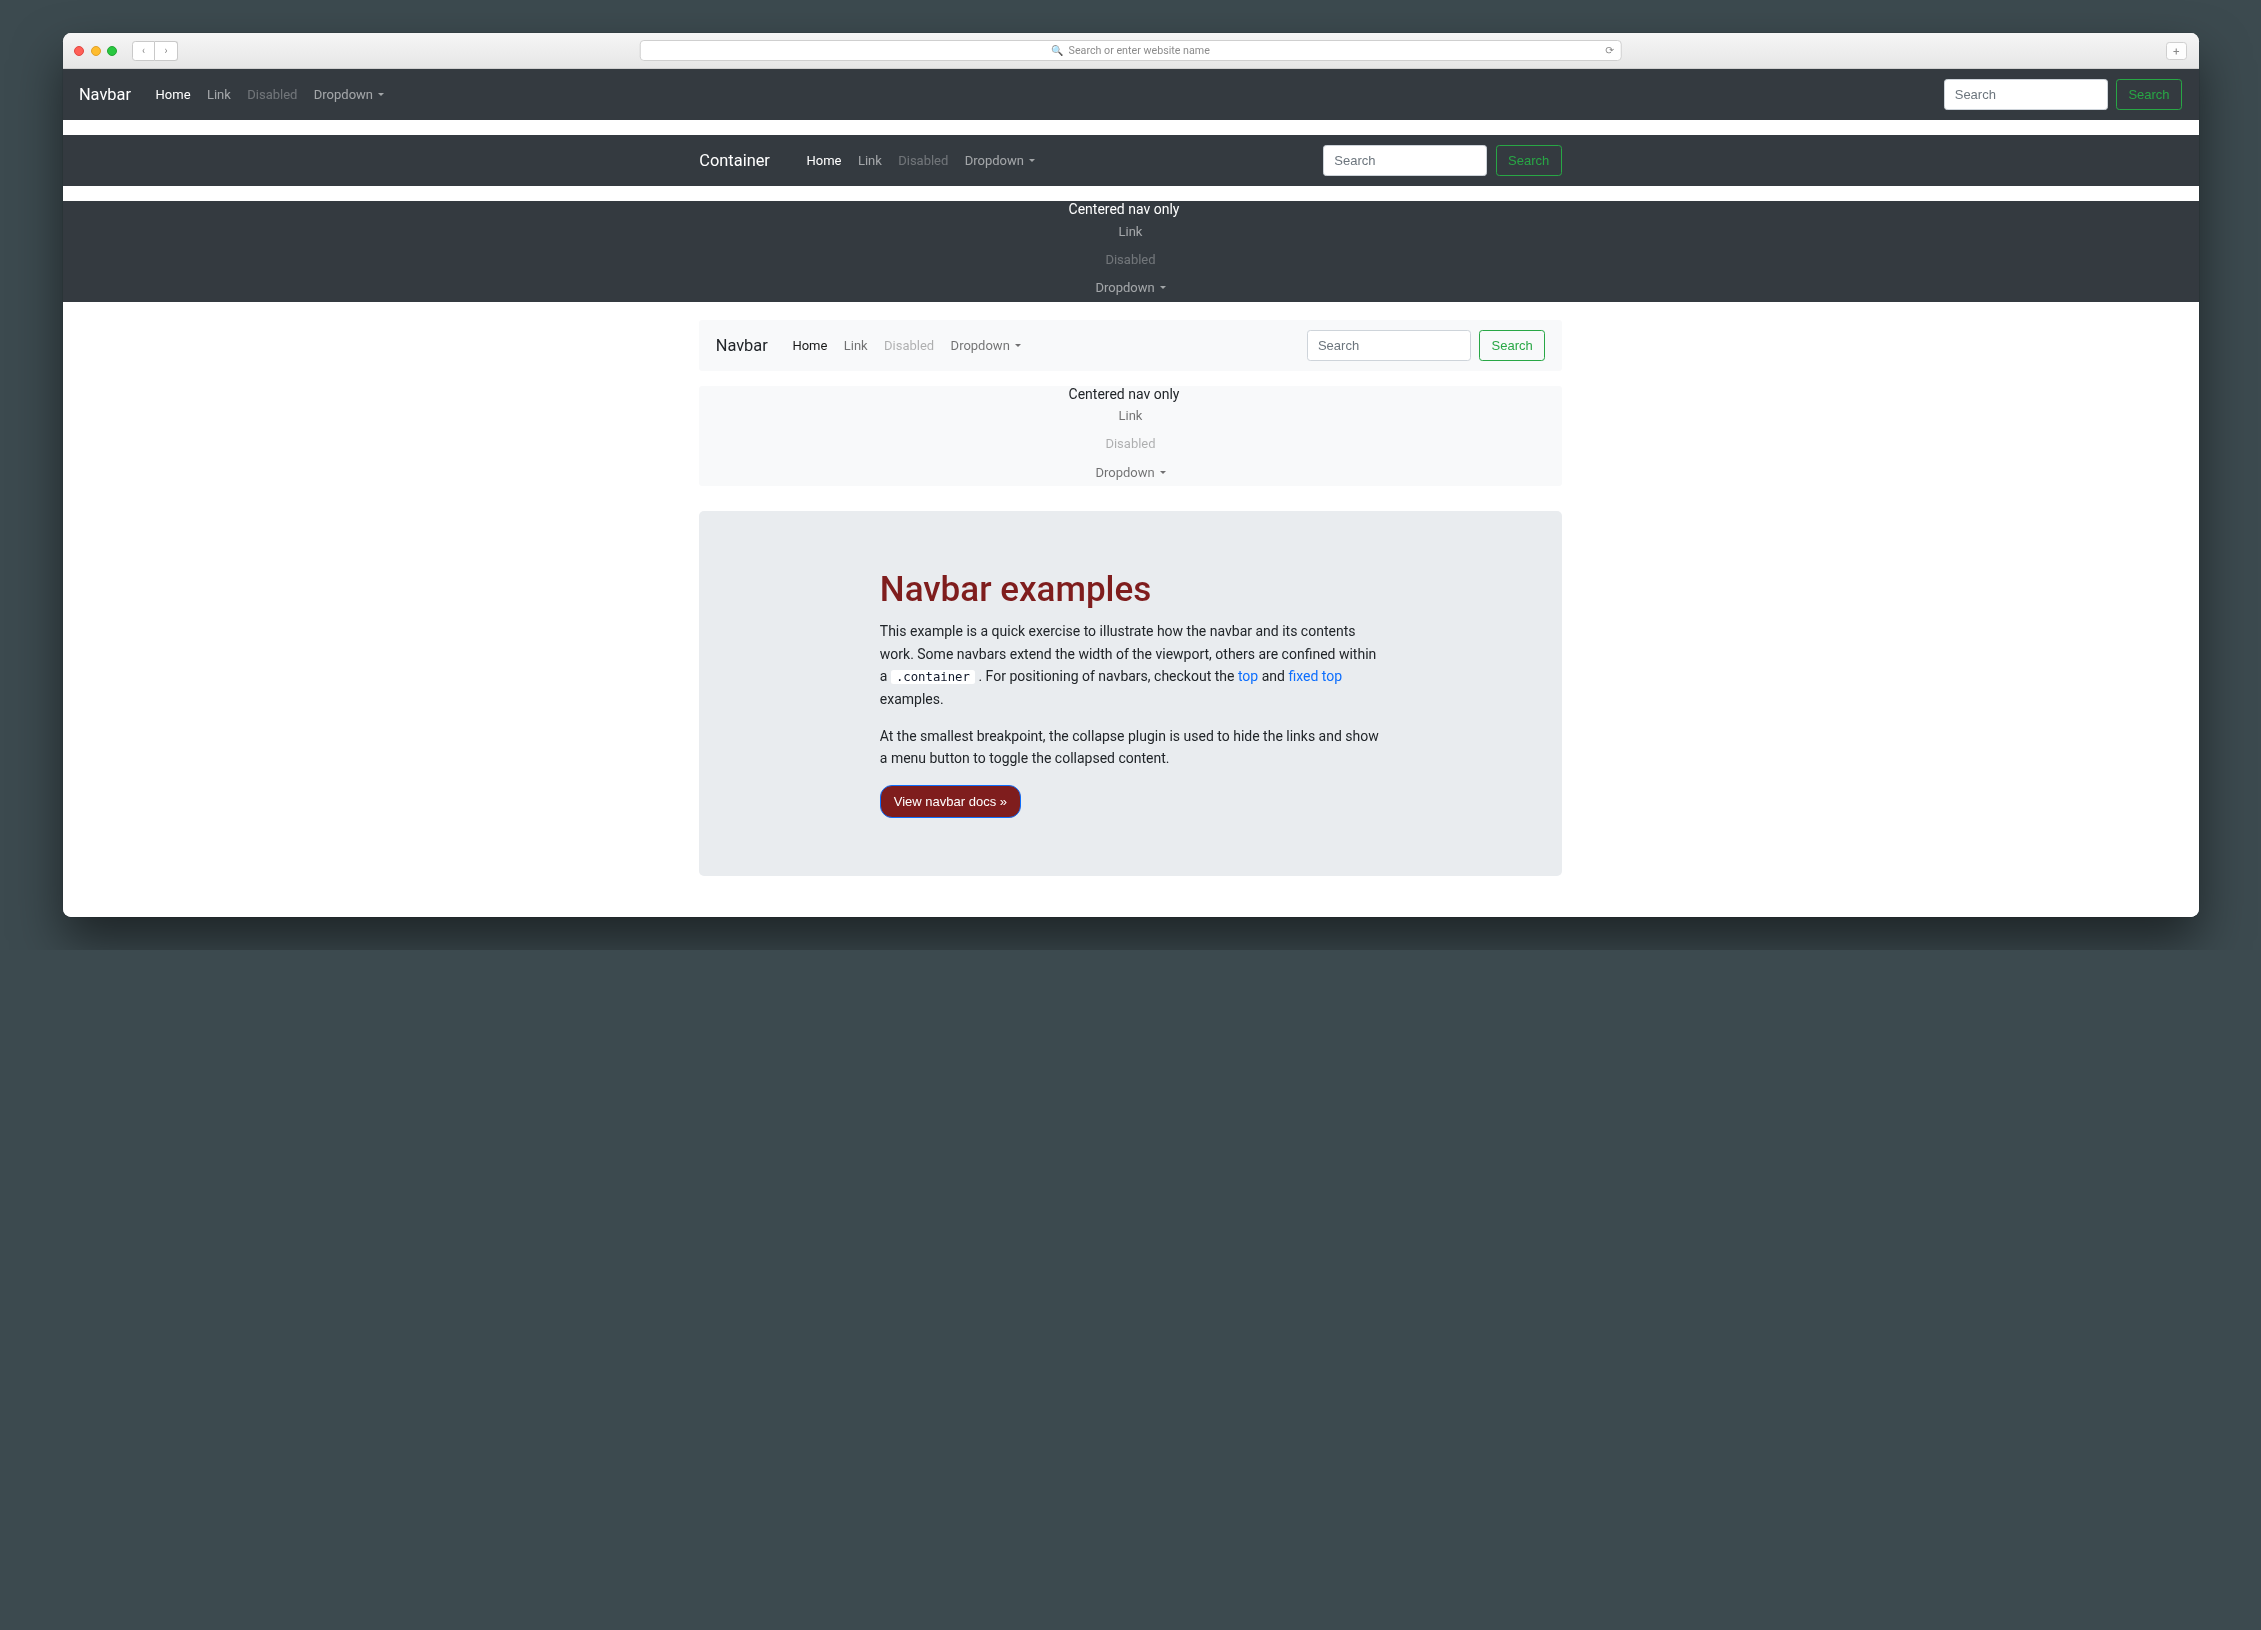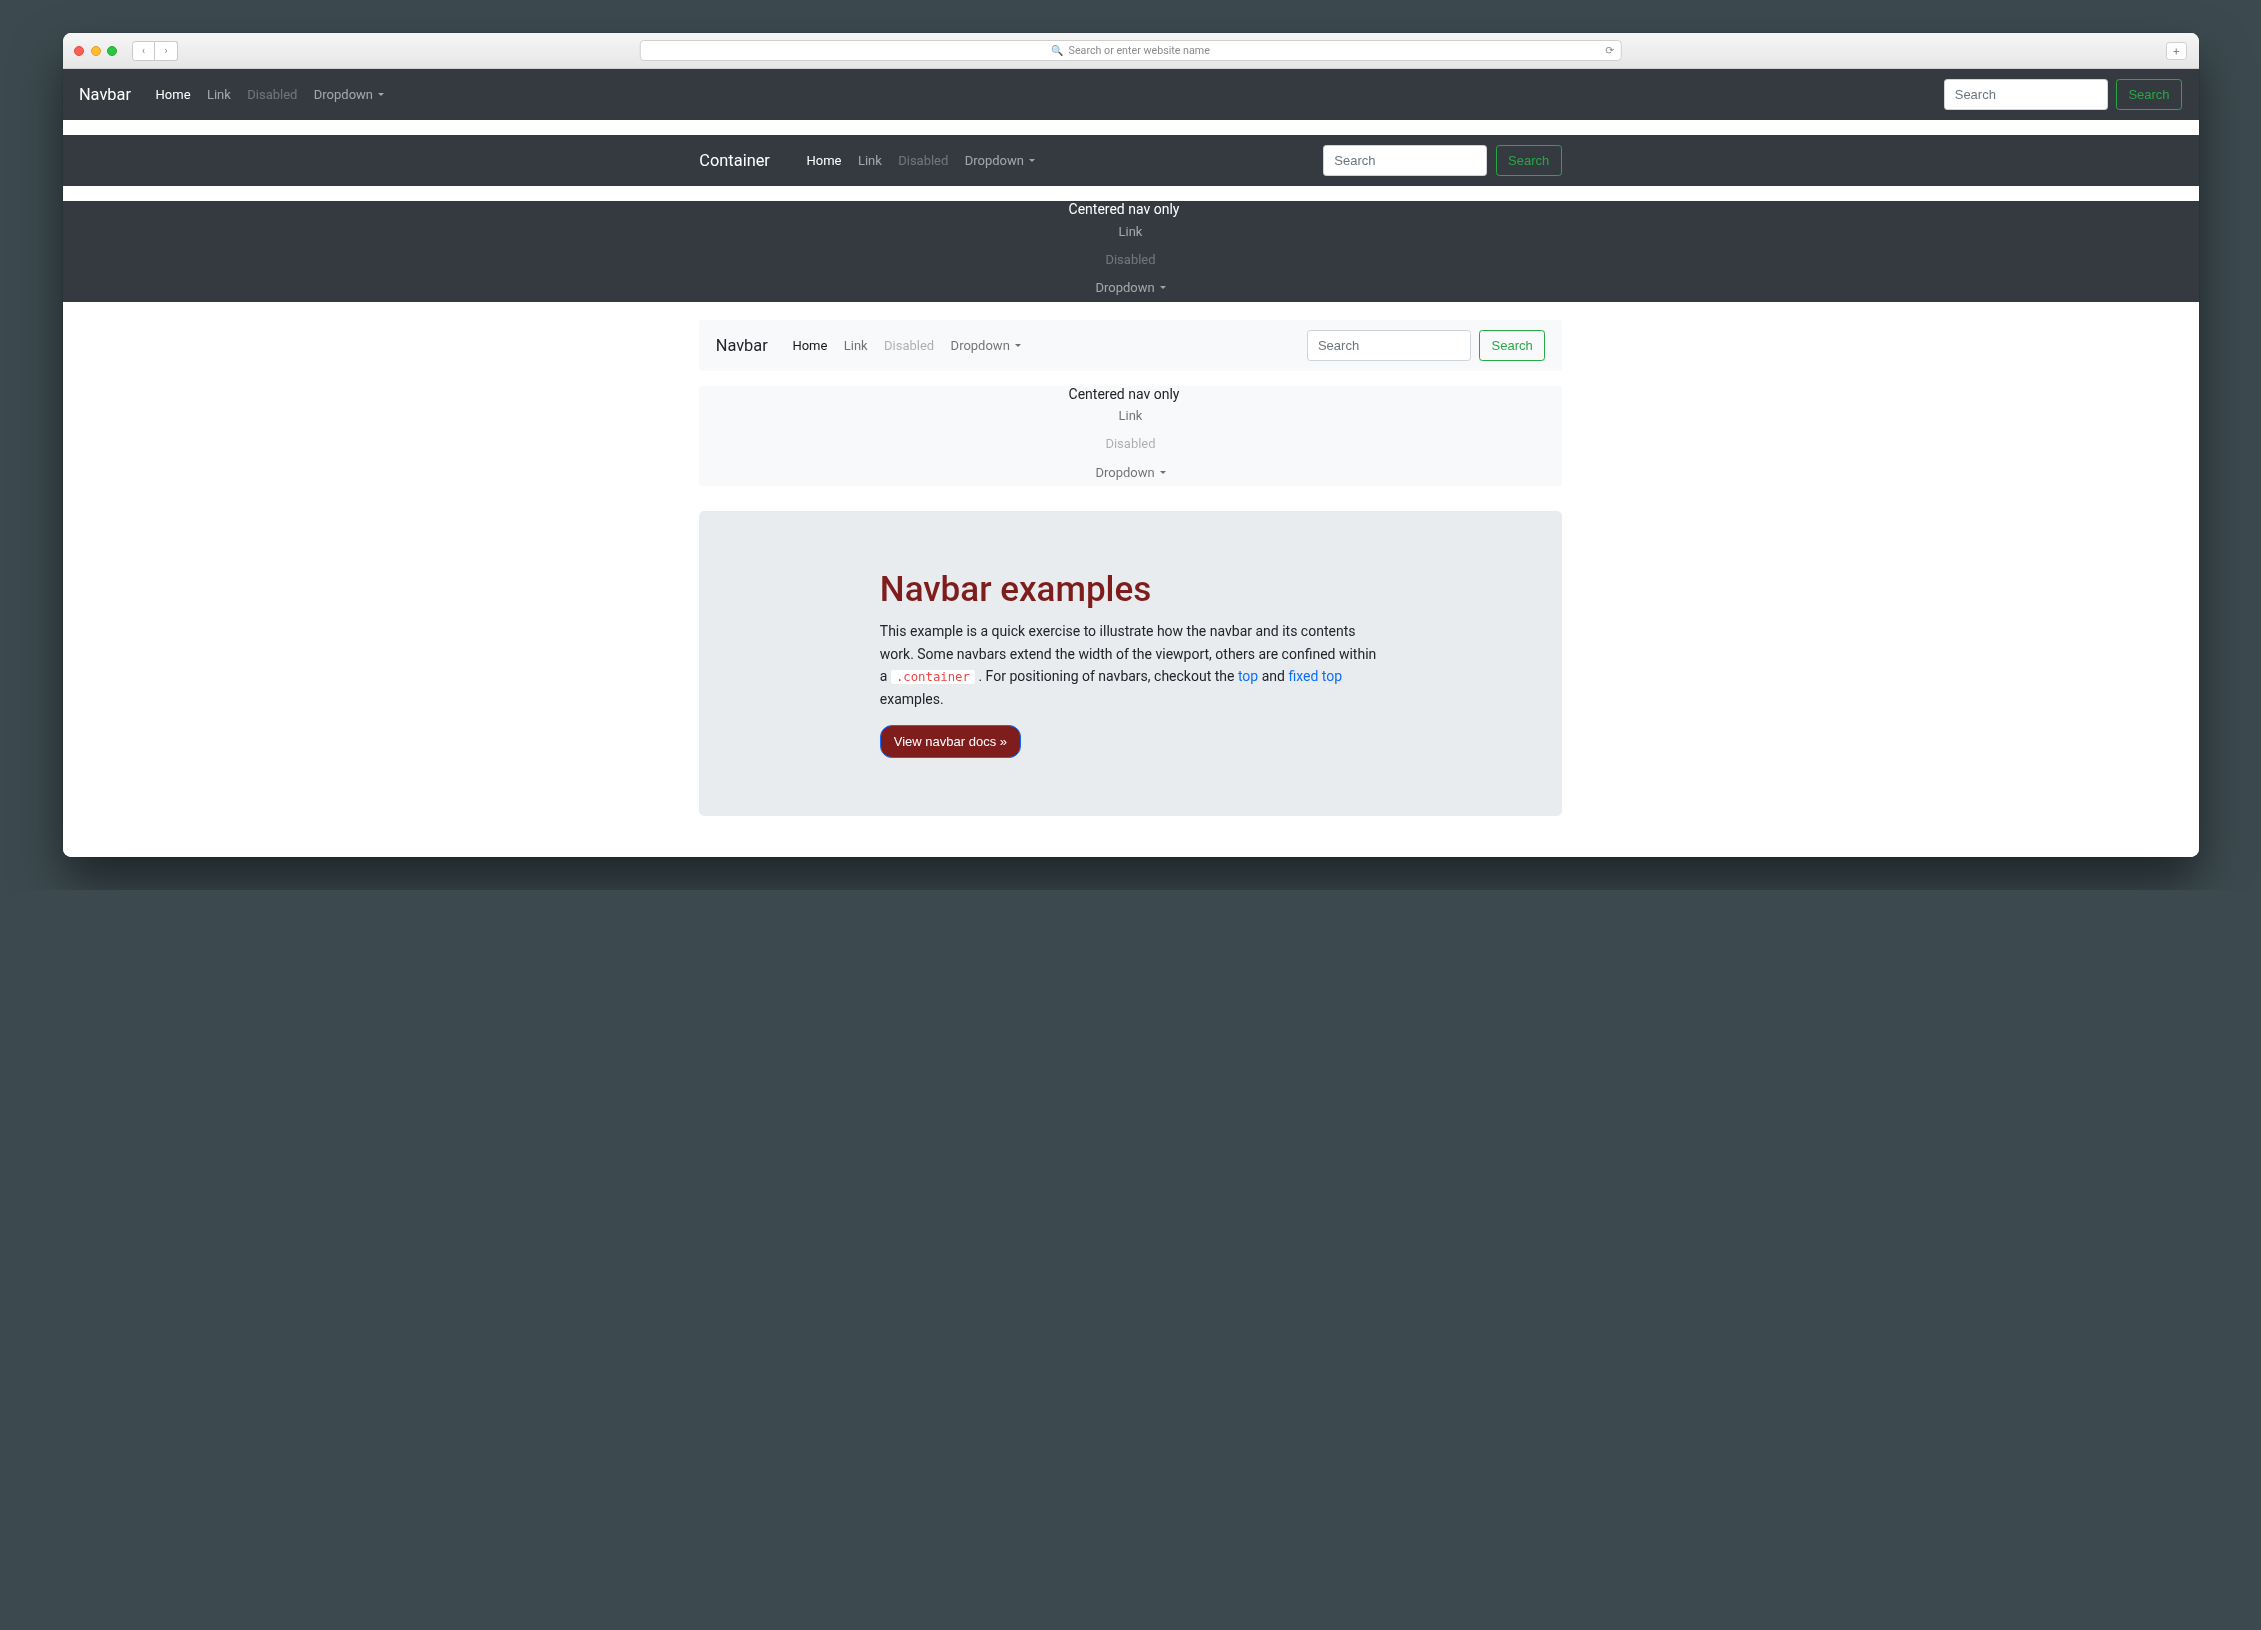--- a/index.html
+++ b/index.html
@@ -88,21 +88,21 @@
   .centerbar{justify-content:center;}
   .centerlinks{display:flex;align-items:center;flex-direction:column;}
 
   .jumbo{
     background:#e9ecef;border-radius:5px;padding:58px 0;margin-top:25px;
   }
   .jumbo-inner{max-width:526px;margin:0 auto;padding:0 12.3px;}
   .jumbo h1{font-size:35px;font-weight:500;color:#7f1d1d;margin-bottom:10px;}
   .jumbo p{font-size:14px;color:#212529;line-height:1.6;margin-bottom:15px;}
   .jumbo a.inline{color:#0d6efd;text-decoration:none;}
-  .jumbo code{background:#fff;color:#ef4444;padding:0 5px;border-radius:2.5px;font-family:SFMono-Regular,Menlo,monospace;font-size:12.3px;}
+  .jumbo code{background:#fff;color:#0f172a;padding:0 5px;border-radius:2.5px;font-family:SFMono-Regular,Menlo,monospace;font-size:12.3px;}
   .btn-primary{
     background:#7f1d1d;border:0.8px solid #0d6efd;color:#fff;padding:8.2px 13px;border-radius:12px;
     font-size:13px;cursor:pointer;
   }
   .spacer-row{height:15px;background:#fff;}
 </style>
 </head>
 <body>
 
 <div class="window">
@@ -221,20 +221,21 @@
           <h1>Navbar examples</h1>
           <p>
             <span>This example is a quick exercise to illustrate how the navbar and its contents work. Some navbars extend the width of the viewport, others are confined within a </span>
             <code>.container</code>
             <span>. For positioning of navbars, checkout the </span>
             <a class="inline">top</a>
             <span> and </span>
             <a class="inline">fixed top</a>
             <span> examples.</span>
           </p>
+          <p>At the smallest breakpoint, the collapse plugin is used to hide the links and show a menu button to toggle the collapsed content.</p>
           <button class="btn-primary">View navbar docs »</button>
         </div>
       </div>
 
       <div style="height:41px;"></div>
     </div>
 
   </div>
 </div>
 

